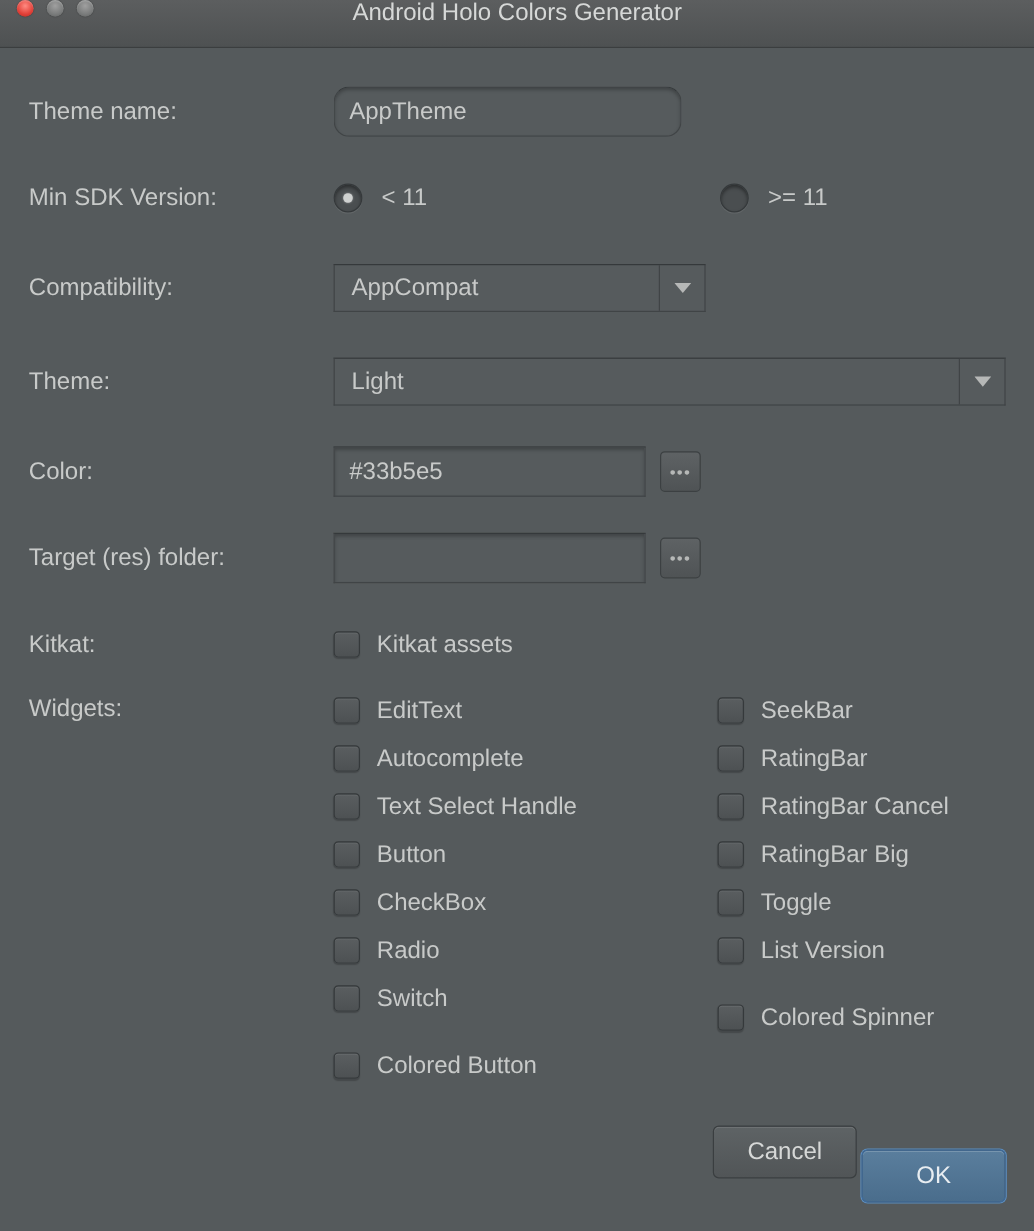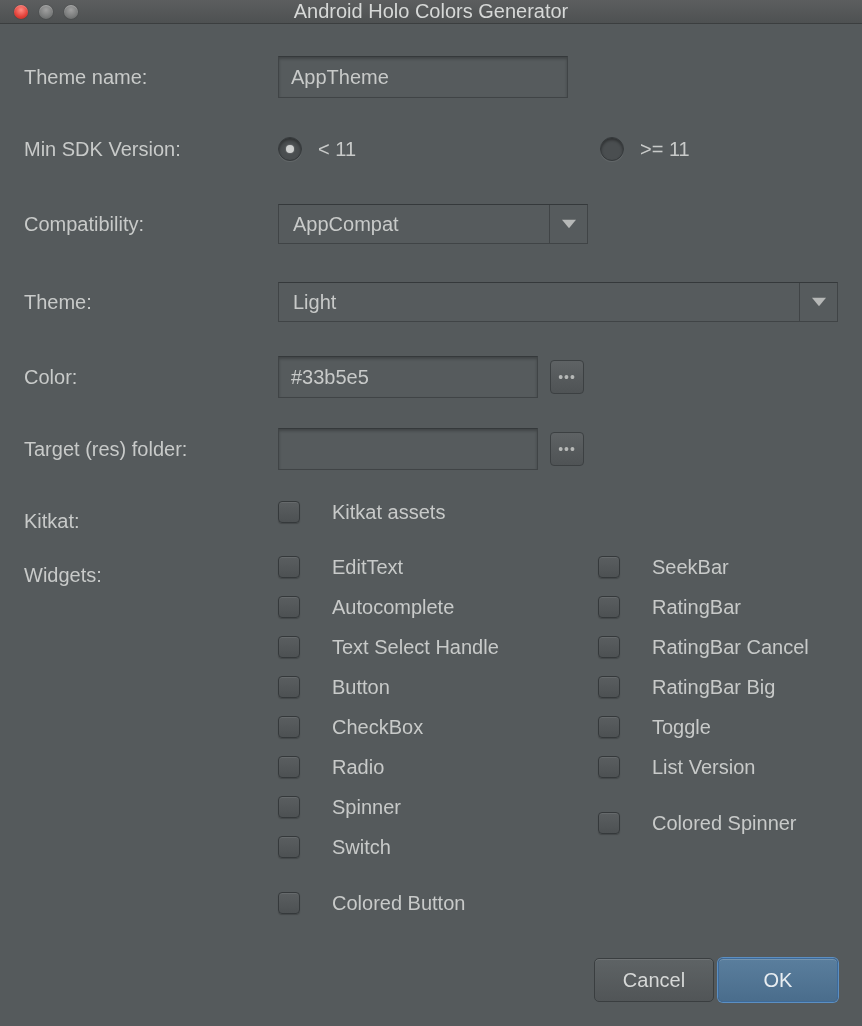--- a/index.html
+++ b/index.html
@@ -8,21 +8,21 @@
     width: 862px; height: 1026px;
     background: #555a5c;
     font-family: "Lucida Grande", "Helvetica Neue", Arial, sans-serif;
     color: #c8cac9;
     overflow: hidden;
   }
   .window { width: 862px; height: 1026px; display: flex; flex-direction: column; }
   .titlebar {
     height: 40px;
     background: linear-gradient(#5c5e5f, #4e5152);
-    display: flex; align-items: center;
+    display: flex; 
     position: relative;
     border-bottom: 1px solid #3b3e3f;
   }
   .traffic { display: flex; gap: 11px; margin-left: 14px; }
   .tl {
     width: 14px; height: 14px; border-radius: 50%;
     box-shadow: inset 0 1px 1px rgba(255,255,255,.25), 0 0 1px rgba(0,0,0,.6);
   }
   .tl.red { background: radial-gradient(circle at 50% 35%, #ff8b82, #e14038 60%, #b22c23); }
   .tl.gray1, .tl.gray2 { background: radial-gradient(circle at 50% 35%, #a0a0a0, #7a7c7c 60%, #5d5f5f); }
@@ -98,21 +98,21 @@
   }
   .radio-lab { font-size: 20px; }
 
   .cbx {
     width: 22px; height: 22px; border-radius: 4px;
     background: linear-gradient(#5a5e60, #4d5153);
     border: 1px solid #35393b;
     box-shadow: inset 0 1px 0 rgba(255,255,255,.08), 0 1px 1px rgba(0,0,0,.2);
     flex-shrink: 0;
   }
-  .cb-row { display: flex; align-items: flex-start; gap: 32px; height: 40px; }
+  .cb-row { display: flex; align-items: center; gap: 14px; height: 40px; }
   .cb-col { display: flex; flex-direction: column; }
   .widgets-grid { display: flex; }
   .widgets-col { width: 320px; }
   .widgets-col + .widgets-col { width: auto; }
   .widgets-spacer { height: 16px; }
 
   .footer {
     display: flex; justify-content: flex-end; gap: 4px;
     padding: 0 24px 24px 0;
   }
@@ -124,20 +124,21 @@
     border: 1px solid #3a3e40;
     background: linear-gradient(#5e6365, #515557);
     color: #d6d8d7;
     box-shadow: inset 0 1px 0 rgba(255,255,255,.1);
   }
   .btn.primary {
     border: 1px solid #3d6a9a;
     background: linear-gradient(#5a7e9d, #4a6d8c);
     box-shadow: 0 0 0 1px #5c8fc2, inset 0 1px 0 rgba(255,255,255,.18);
     color: #e8edf1;
+    margin-top: 20px;
   }
 </style>
 </head>
 <body>
 
 <div class="window">
 
   <div class="titlebar">
     <div class="traffic">
       <div class="tl red"></div>
@@ -145,21 +146,21 @@
       <div class="tl gray2"></div>
     </div>
     <div class="title">Android Holo Colors Generator</div>
   </div>
 
   <div class="body">
 
     <div class="row">
       <div class="lab">Theme name:</div>
       <div class="ctl">
-        <input class="textfield" style="width: 290px;" value="AppTheme">
+        <input class="textfield" style="width: 290px; border-radius: 13px;" value="AppTheme">
       </div>
     </div>
 
     <div class="row">
       <div class="lab">Min SDK Version:</div>
       <div class="ctl">
         <div class="radiogrp">
           <div class="radiocell first">
             <div class="radio-outer sel">
                 <div class="radio-inner"></div>
@@ -256,24 +257,20 @@
             <div class="cb-row">
                 <div class="cbx"></div>
                 <span>CheckBox</span>
               </div>
             <div class="cb-row">
                 <div class="cbx"></div>
                 <span>Radio</span>
               </div>
             <div class="cb-row">
                 <div class="cbx"></div>
-                <span>Spinner</span>
-              </div>
-            <div class="cb-row">
-                <div class="cbx"></div>
                 <span>Switch</span>
               </div>
             <div class="widgets-spacer"></div>
             <div class="cb-row">
                 <div class="cbx"></div>
                 <span>Colored Button</span>
               </div>
           </div>
           <div class="widgets-col cb-col">
             <div class="cb-row">

